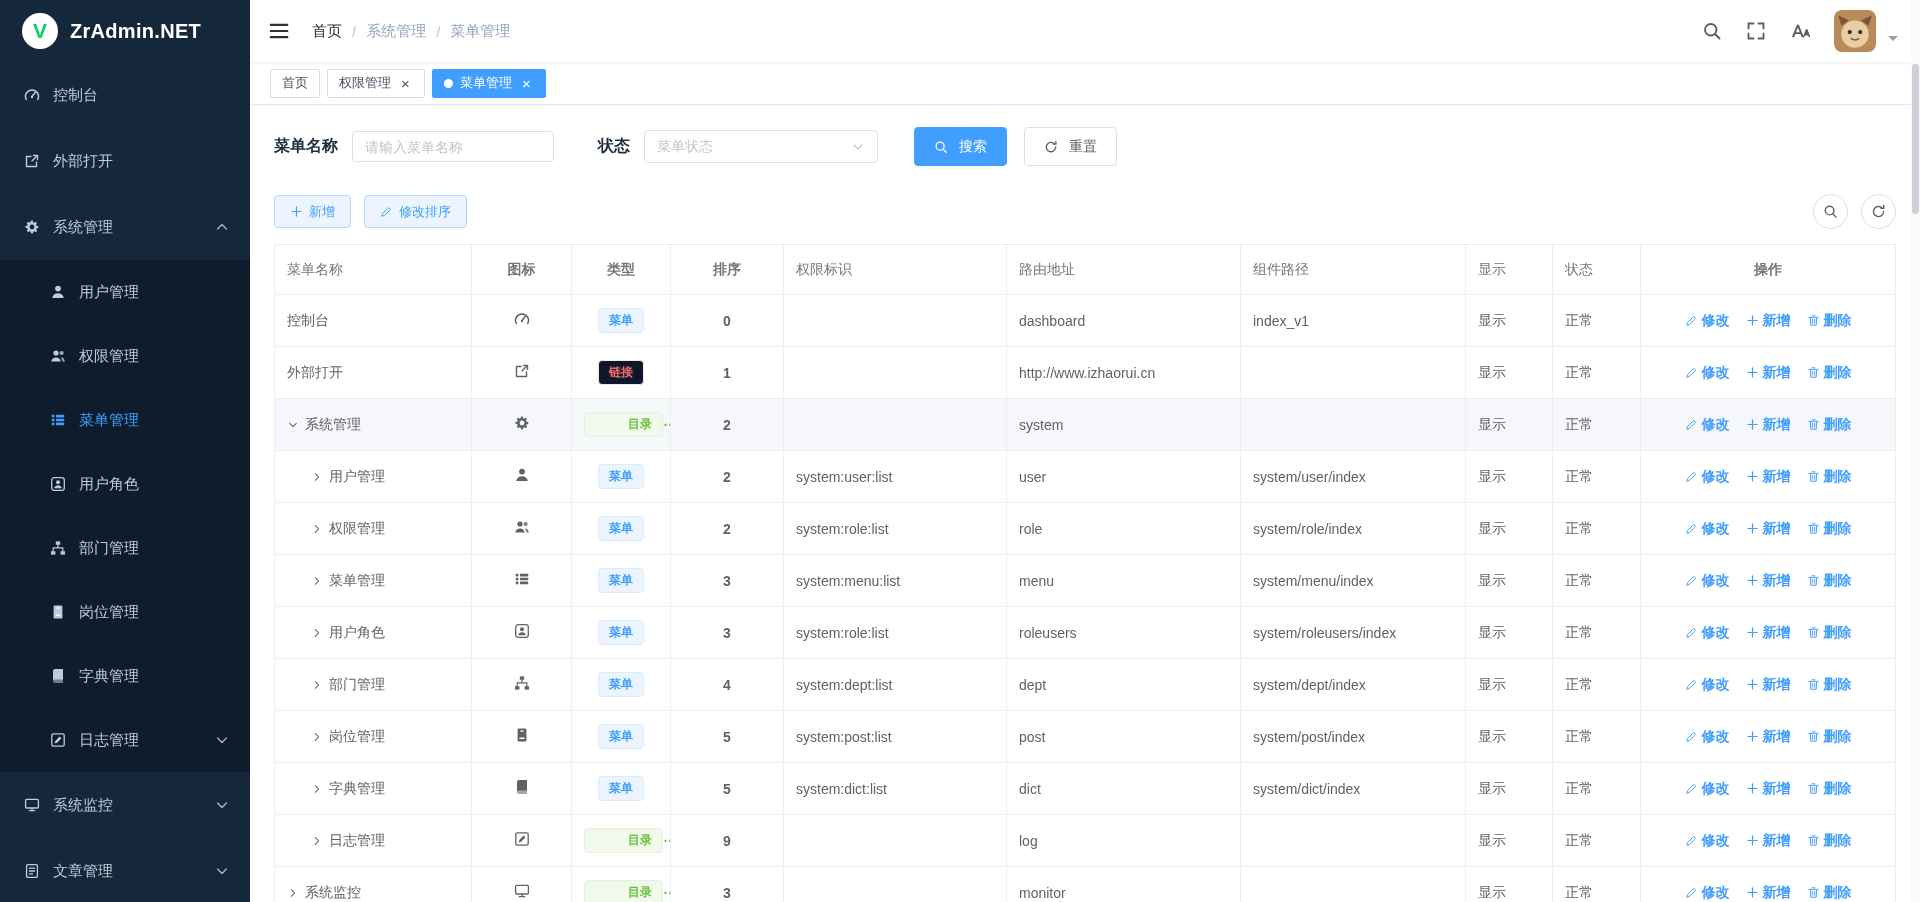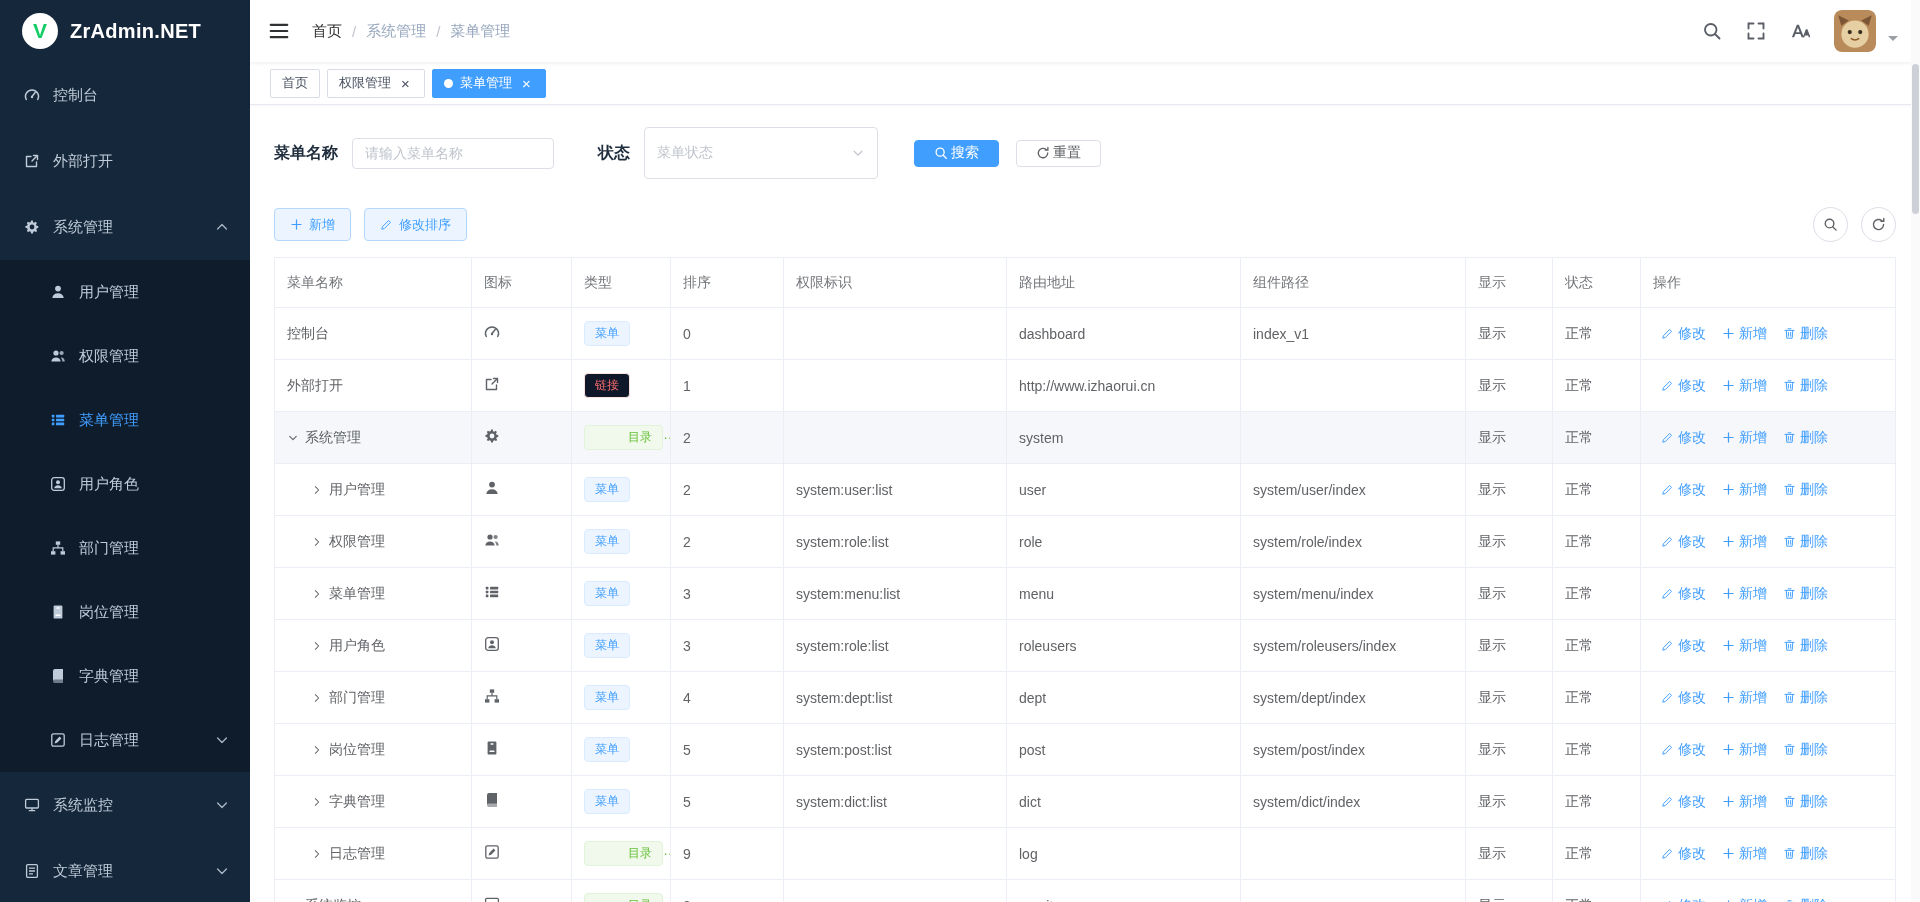--- a/index.html
+++ b/index.html
@@ -46,39 +46,39 @@
   .tab-close { font-size:15px; line-height:1; width:15px; height:15px; display:inline-flex; align-items:center; justify-content:center; border-radius:50%; }
 
   
   .content { flex:1; padding:22px 24px 0; background:#fff; overflow:hidden; }
 
   .filter-row { display:flex; align-items:center; margin-bottom:28px; }
   .filter-label { font-size:16px; font-weight:700; color:#1f2d3d; margin-right:14px; white-space:nowrap; }
   .text-input { width:202px; height:31px; border:1px solid #dcdfe6; border-radius:4px; padding:0 12px; font-size:14px; color:#606266; outline:none; font-family:inherit; }
   .text-input::placeholder { color:#bfc4cc; }
   .gap-lg { margin-left:44px; }
-  .select { width:234px; height:52px; border:1px solid #dcdfe6; border-radius:4px; background:#fff; display:flex; align-items:center; justify-content:space-between; padding:0 12px; cursor:pointer; }
+  .select { width:234px; height:33px; border:1px solid #dcdfe6; border-radius:4px; background:#fff; display:flex; align-items:center; justify-content:space-between; padding:0 12px; cursor:pointer; }
   .select-placeholder { color:#bfc4cc; font-size:14px; }
   .select .icon { color:#c0c4cc; font-size:14px; }
-  .btn { height:27px; border-radius:4px; font-size:14px; display:inline-flex; align-items:center; gap:3px; padding:0 19px; cursor:pointer; font-family:inherit;text-align:right; }
+  .btn { height:39px; border-radius:4px; font-size:14px; display:inline-flex; align-items:center; gap:11px; padding:0 19px; cursor:pointer; font-family:inherit;text-align:right; }
   .btn .icon { font-size:14px; }
   .btn-primary { background:#409eff; border:1px solid #409eff; color:#fff; margin-left:36px; }
   .btn-plain { background:#fff; border:1px solid #dcdfe6; color:#606266; margin-left:17px; }
 
   .toolbar { display:flex; align-items:center; gap:13px; margin-bottom:15px; }
   .btn-lite { height:33px; padding:0 15px; background:#ecf5ff; border:1px solid #b3d8ff; color:#409eff; border-radius:4px; font-size:13px; display:inline-flex; align-items:center; gap:6px; cursor:pointer; font-family:inherit; }
   .btn-lite .icon { font-size:13px; }
   .toolbar .spacer { flex:1; }
   .circle-btn { width:35px; height:35px; border-radius:50%; border:1px solid #dcdfe6; background:#fff; color:#606266; display:inline-flex; align-items:center; justify-content:center; font-size:15px; cursor:pointer; }
 
   
   .grid { width:100%; border-collapse:collapse; table-layout:fixed; font-size:14px; color:#606266; }
   .grid th, .grid td { border:1px solid #ebeef5; height:51px; padding:0 12px; text-align:left; white-space:nowrap; overflow:hidden; text-overflow:ellipsis; background:#fff; }
   .grid th { color:#73767a; font-weight:500; height:50px; }
-  .grid .tc { text-align:left; }
+  .grid .tc { text-align:center;font-weight:bold; }
   .grid tr.highlight td { background:#f5f7fa; }
   .cell-name { display:flex; align-items:center; height:51px; border:none !important; }
   td.name-td { padding:0 12px; }
   .ind1 { padding-left:24px; }
   .row-arrow { display:inline-flex; font-size:12px; color:#5f6368; margin-right:6px; cursor:pointer; flex-shrink:0; }
   .tag { display:inline-block; height:25px; line-height:23px; padding:0 10px; border-radius:4px; font-size:12px; border:1px solid transparent; }
   .tag-blue  { color:#409eff; background:#ecf5ff; border-color:#d9ecff; }
   .tag-red   { color:#f56c6c; background:#0f172a; border-color:#fde2e2; }
   .tag-green { color:#67c23a; background:#f0f9eb; border-color:#e1f3d8;padding-left:43px; }
   .cell-icon { color:#5f6368; font-size:16px; display:inline-flex; }

